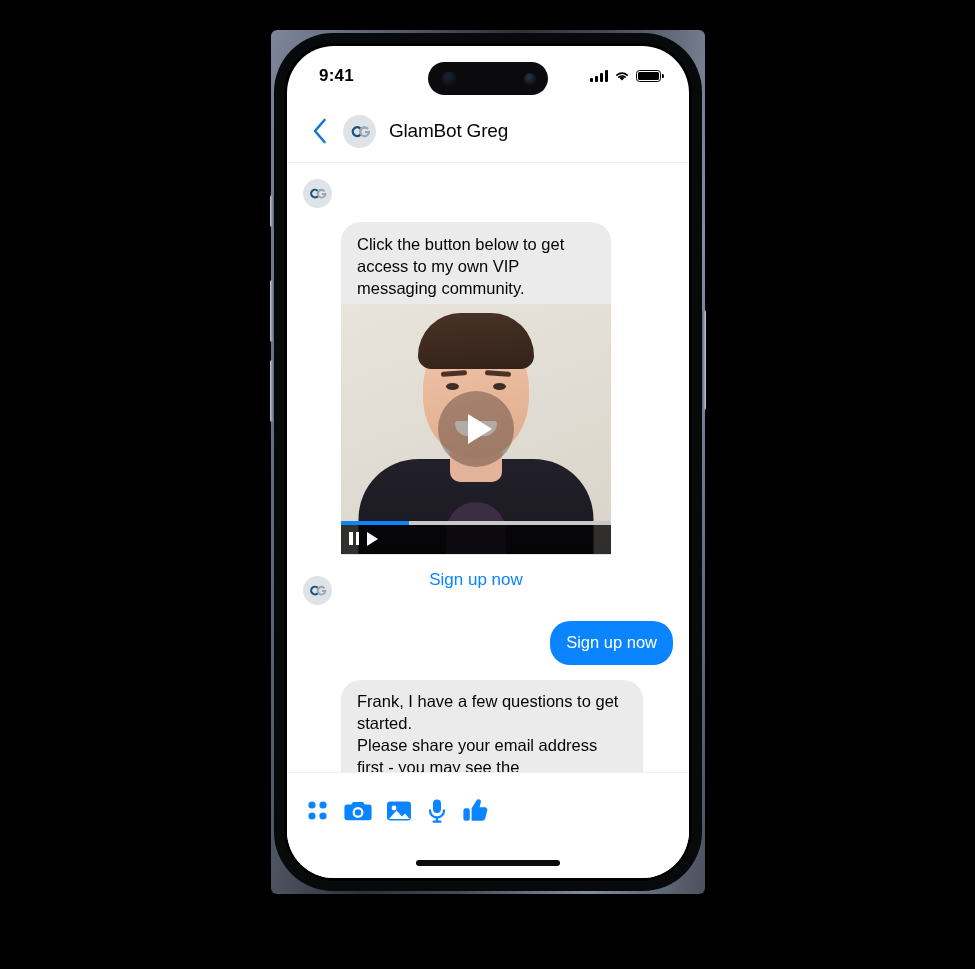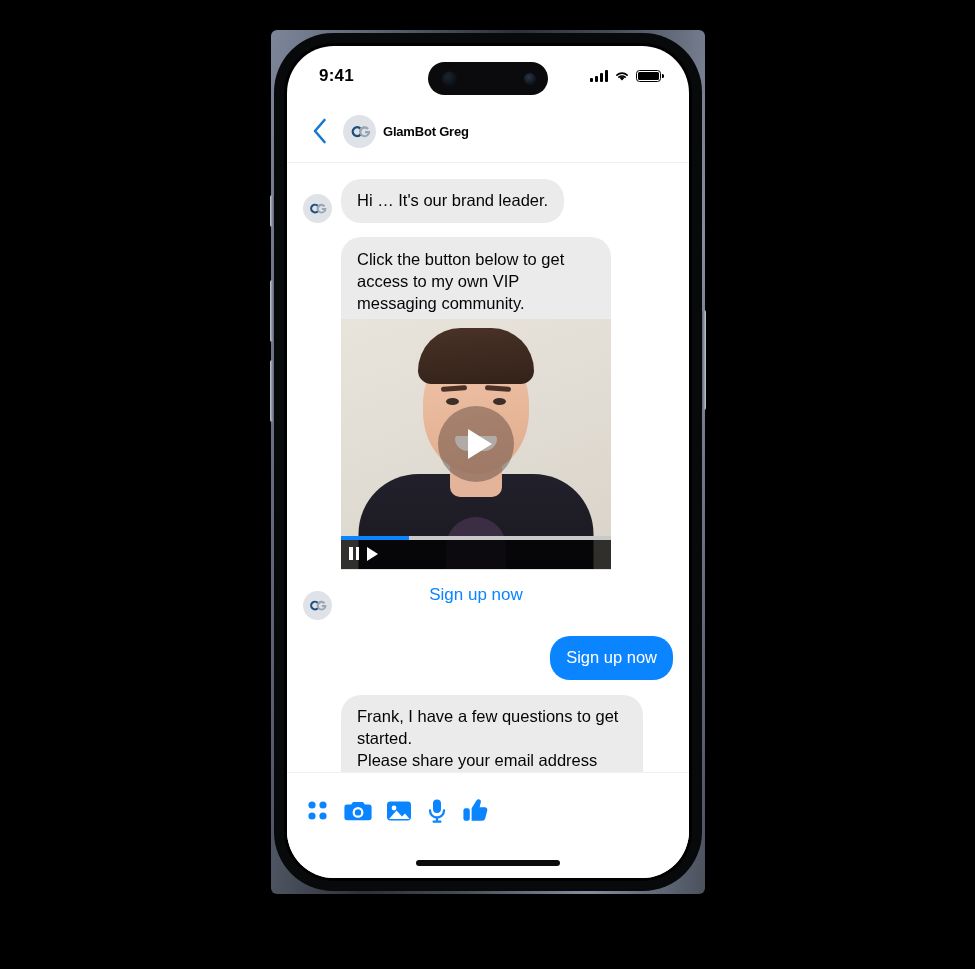--- a/index.html
+++ b/index.html
@@ -161,24 +161,24 @@
   .avatar {
     width: 33px; height: 33px;
     border-radius: 50%;
     background: #dfe3e8;
     display:flex; align-items:center; justify-content:center;
     flex: 0 0 auto;
     overflow: hidden;
   }
   .avatar.sm { width: 29px; height: 29px; }
   #header-title {
-    font-size: 13px;
-    font-weight: bold;
+    font-size: 19px;
+    font-weight: normal;
     color: #050505;
-    margin-left: 7px;
+    margin-left: 13px;
     letter-spacing: -0.2px;
   }
   #header-avatar { margin-left: 8px; }
 
   
   #thread {
     flex: 1 1 auto;
     background: #ffffff;
     overflow: hidden;
     position: relative;
@@ -410,21 +410,20 @@
 
           <div class="row in" style="margin-top:16px;">
             <div class="gutter">
               <div class="avatar sm">
                 <svg width="21" height="17" viewBox="0 0 24 19">
                   <path d="M9.2 4.0 a5.6 5.6 0 1 0 0 11.2 a5.6 5.6 0 0 0 4.3-2.0 l-2.0-1.4 a3.2 3.2 0 1 1 0-4.4 l2.0-1.4 a5.6 5.6 0 0 0-4.3-2.0 z" fill="#1b4f7e"></path>
                   <path d="M16.6 4.0 a5.6 5.6 0 1 0 0 11.2 a5.6 5.6 0 0 0 5.6-5.6 v-0.6 h-5.2 v2.2 h2.6 a3.2 3.2 0 1 1-0.6-3.4 l1.9-1.5 a5.6 5.6 0 0 0-4.3-2.3 z" fill="#9aa6b4"></path>
                 </svg>
               </div>
             </div>
-            <div class="bubble in">Hi … It's our brand leader.</div>
           </div>
 
           <div class="row in" style="margin-top:14px;align-items:flex-end;">
             <div class="gutter">
               <div class="avatar sm">
                 <svg width="21" height="17" viewBox="0 0 24 19">
                   <path d="M9.2 4.0 a5.6 5.6 0 1 0 0 11.2 a5.6 5.6 0 0 0 4.3-2.0 l-2.0-1.4 a3.2 3.2 0 1 1 0-4.4 l2.0-1.4 a5.6 5.6 0 0 0-4.3-2.0 z" fill="#1b4f7e"></path>
                   <path d="M16.6 4.0 a5.6 5.6 0 1 0 0 11.2 a5.6 5.6 0 0 0 5.6-5.6 v-0.6 h-5.2 v2.2 h2.6 a3.2 3.2 0 1 1-0.6-3.4 l1.9-1.5 a5.6 5.6 0 0 0-4.3-2.3 z" fill="#9aa6b4"></path>
                 </svg>
               </div>

